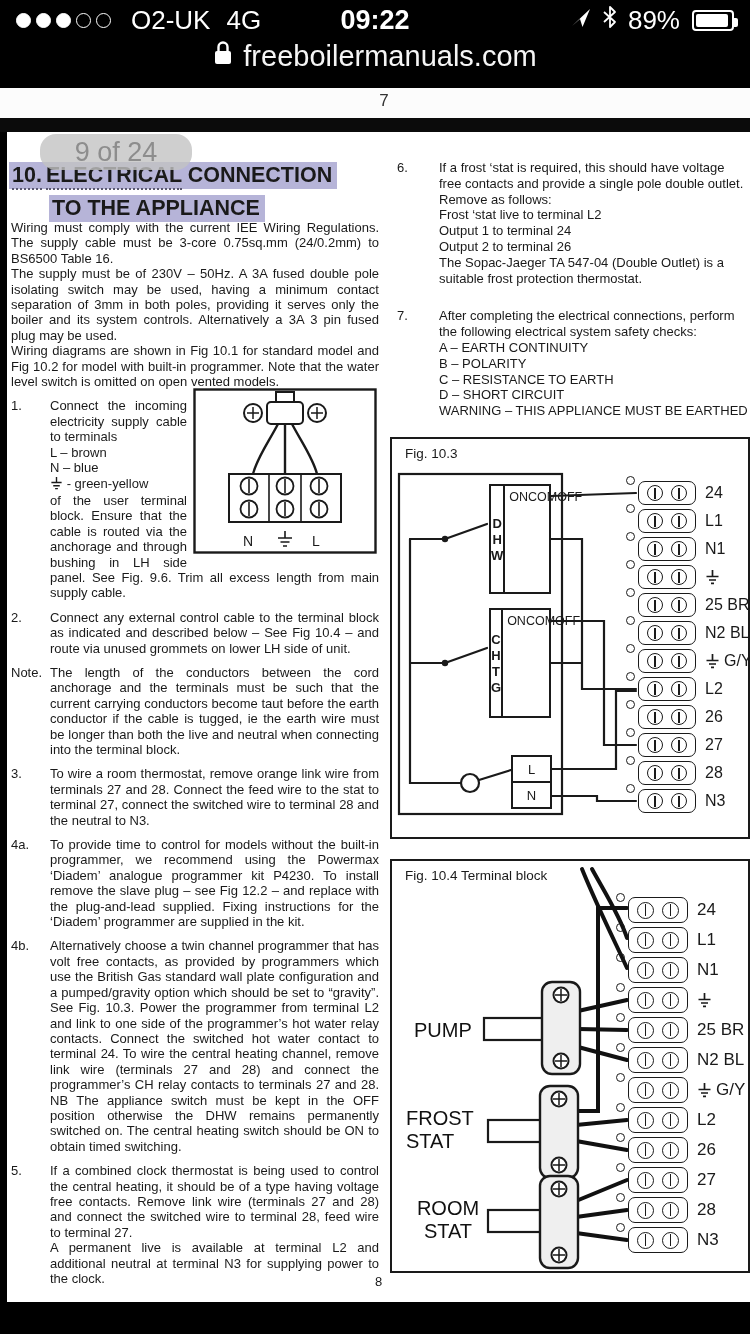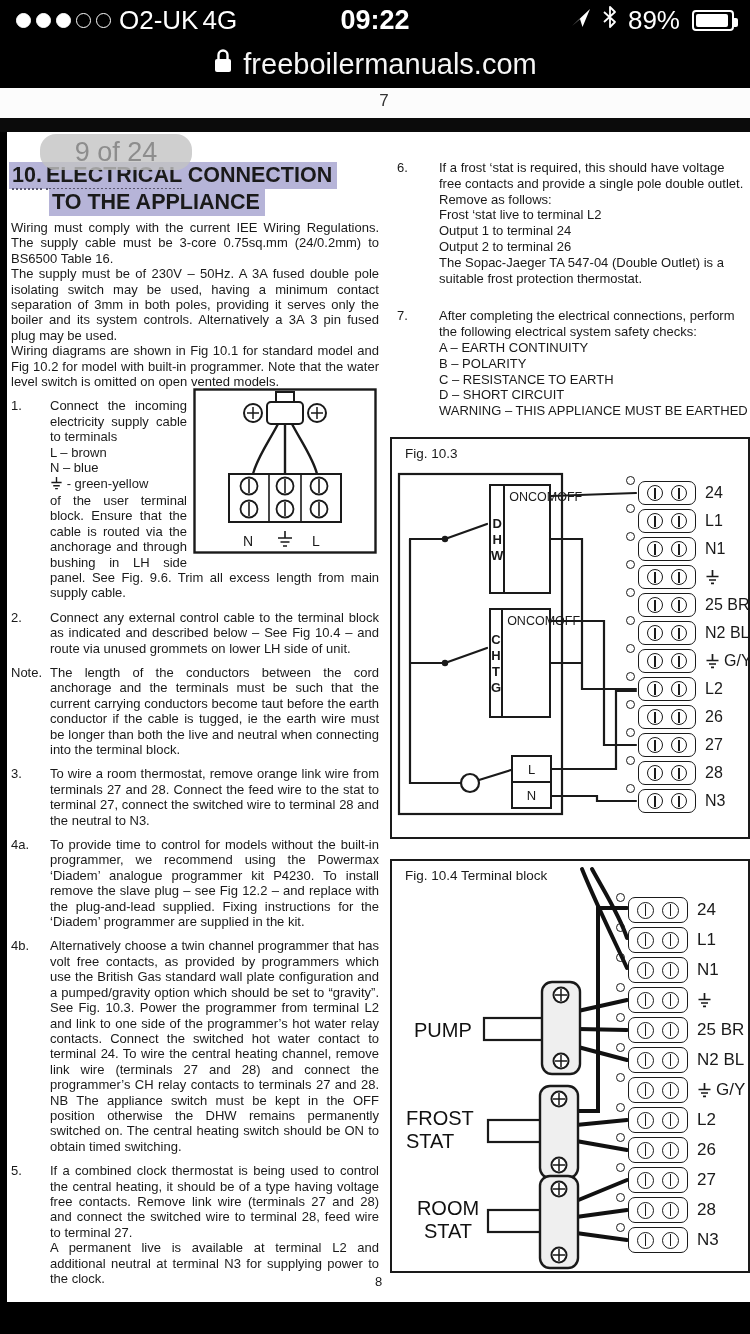--- a/index.html
+++ b/index.html
@@ -1,46 +1,46 @@
 <!DOCTYPE html>
 <html><head>
 <meta charset="utf-8">
 <style>
   *{margin:0;padding:0;box-sizing:border-box}
   html,body{width:750px;height:1334px;background:#000;font-family:"Liberation Sans",sans-serif}
   .screen{position:relative;width:750px;height:1334px;background:#000;overflow:hidden;color:#fff}
 
   
   .status-bar{position:absolute;left:0;top:0;width:750px;height:40px;display:flex;align-items:center;padding:0 16px;font-size:26px}
-  .sb-left{display:flex;align-items:center;gap:4px}
+  .sb-left{display:flex;align-items:center;gap:16px}
   .signal-dots{display:flex;gap:5px;align-items:center;margin-right:4px}
   .sdot{width:15px;height:15px;border-radius:50%;border:1.5px solid #fff;display:inline-block}
   .sdot.f{background:#fff}
   .sb-center{position:absolute;left:0;right:0;text-align:center;font-size:27px;font-weight:600}
   .sb-right{margin-left:auto;display:flex;align-items:center;gap:10px;font-size:26px}
   .batt{position:relative;width:42px;height:21px;border:2px solid #fff;border-radius:4px;margin-left:2px}
   .batt::before{content:"";position:absolute;left:2px;top:2px;bottom:2px;width:85%;background:#fff;border-radius:2px}
   .batt::after{content:"";position:absolute;right:-6px;top:6px;width:4px;height:9px;background:#fff;border-radius:0 2px 2px 0}
 
   
-  .url-bar{position:absolute;left:0;top:40px;width:750px;height:48px;display:flex;align-items:center;justify-content:center;gap:10px;font-size:29px;color:#f5f5f5;background:#000}
+  .url-bar{position:absolute;left:0;top:32px;width:750px;height:48px;display:flex;align-items:center;justify-content:center;gap:10px;font-size:29px;color:#f5f5f5;background:#000}
 
   
   .page-strip{position:absolute;left:0;top:88px;width:750px;height:30px;background:#fcfcfc;color:#333;text-align:center;font-size:17px;line-height:26px;text-indent:18px}
   .page-gap{position:absolute;left:0;top:118px;width:750px;height:14px;background:#0b0b0b}
   .bottom-bar{position:absolute;left:0;top:1302px;width:750px;height:32px;background:#000}
 
   
   .doc-page{position:absolute;left:7px;top:132px;width:743px;height:1170px;background:#fff;color:#1a1a1a}
   .page-pill{position:absolute;left:33px;top:2px;width:152px;height:36px;background:rgba(195,195,195,.8);border-radius:16px;color:#8d8d8d;font-size:27px;display:flex;align-items:center;justify-content:center;z-index:5}
   .doc-title{position:absolute;left:2px;top:30px;font-weight:bold;font-size:21.5px;line-height:27px;z-index:1}
   .hl{background:#b6b4d8;padding:1px 5px 2px 3px}
   .dotted{border-bottom:2px dotted #5a5870;padding-bottom:1px}
   .sec-no{margin-right:4px}
-  .t2{padding-left:40px;margin-top:0}
+  .t2{padding-left:40px;margin-top:6px}
 
   .col-left{position:absolute;left:4px;top:88px;width:368px;font-size:13px;line-height:15.4px;text-align:justify}
   .col-left p{margin:0}
   .item{display:flex;margin-top:9px}
   .inum{width:39px;flex:none}
   .col-right .inum{width:42px}
   .ibody{flex:1}
   .ufig{float:right;margin:-10px 2px 2px 6px;background:#fff}
   .earth-inline{display:inline-block;vertical-align:-2px}
   .col-right{position:absolute;left:390px;top:28px;width:352px;font-size:13px;line-height:15.8px;text-align:left}

